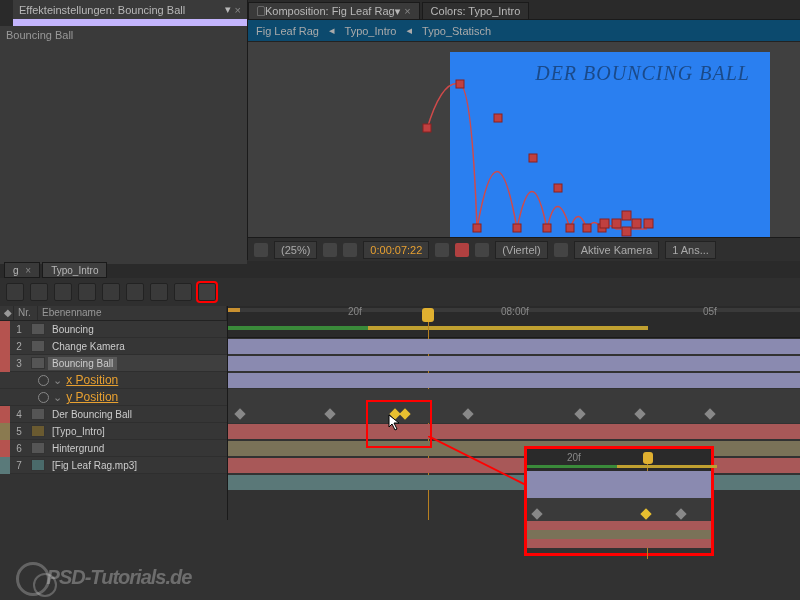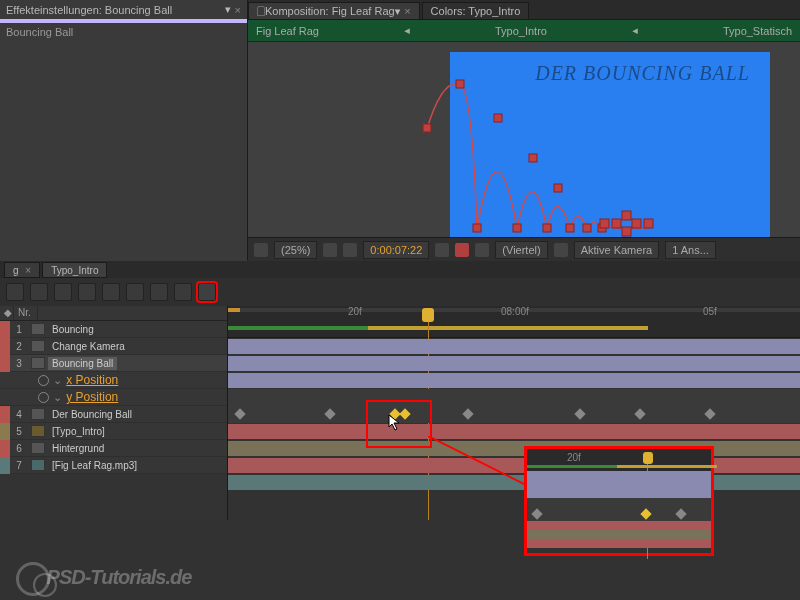--- a/index.html
+++ b/index.html
@@ -1,31 +1,31 @@
 <!DOCTYPE html>
 <html><head>
 <meta charset="utf-8">
 <style>
 * { margin: 0; padding: 0; box-sizing: border-box; font-family: Arial, sans-serif; }
 body { background: #323232; width: 800px; height: 600px; overflow: hidden; position: relative; color: #b8b8b8; font-size: 11px; }
 
 
 .top-area { display: flex; height: 260px; }
 .left-effects { width: 248px; background: #2a2a2a; border-right: 1px solid #1a1a1a; }
-.effects-header { background: #3a3a3a; padding: 3px 6px; display: flex; align-items: center; border-bottom: 4px solid #c4b5fd; }
+.effects-header { background: #3a3a3a; padding: 3px 6px; display: flex; align-items: center; border-bottom: 7px solid #c4b5fd; margin-left: 13px; }
 .effects-title { flex: 1; }
 .ball-label { background: #3a3a3a; padding: 3px 6px; color: #999; }
 .effects-body { background: #3a3a3a; height: 220px; }
 
 .right-comp { flex: 1; background: #2a2a2a; position: relative; }
 .comp-tabs { display: flex; background: #2a2a2a; padding: 2px 0 0 0; border-bottom: 1px solid #1a1a1a; height: 20px; }
 .comp-tab { padding: 3px 8px; margin-right: 2px; background: #3a3a3a; border: 1px solid #1a1a1a; border-bottom: none; display: flex; align-items: center; }
 .lock-icon { width: 8px; height: 10px; border: 1px solid #888; border-radius: 2px 2px 0 0; opacity: 0.6; }
 .close-x { color: #888; margin-left: 4px; }
-.breadcrumb { background: #14532d; padding: 4px 8px; display: flex; align-items: center; gap: 10px; border-bottom: 1px solid #222; justify-content: space-between; }
+.breadcrumb { background: #0c4a6e; padding: 4px 8px; display: flex; align-items: center; gap: 10px; border-bottom: 1px solid #222; }
 .breadcrumb span { color: #aaa; }
 .bc-arrow { color: #888; }
 
 .viewer { background: #404040; height: 195px; position: relative; display: flex; align-items: center; justify-content: center; }
 .canvas { position: absolute; right: 30px; top: 10px; width: 320px; height: 185px; background: #2a7ff0; }
 .ball-title-text { position: absolute; right: 20px; top: 10px; font-family: 'Georgia', serif; font-style: italic; font-size: 20px; color: #1a4a8a; letter-spacing: 1px; }
 .motion-path { position: absolute; left: -28px; top: 22px; width: 280px; height: 165px; }
 .path-line { stroke: #d04a4a; stroke-width: 1.5; fill: none; }
 .path-handle { fill: #c04040; stroke: #8a2020; stroke-width: 1; }
 
@@ -178,20 +178,21 @@
   <div class="tool-icon"></div>
   <div class="tool-icon"></div>
   <div class="tool-icon graph"></div>
 </div>
 
 <div class="timeline-body">
   <div class="layer-panel">
     <div class="layer-header">
       <div class="lh-col" style="width:14px">◆</div>
       <div class="lh-col" style="width:24px">Nr.</div>
+      <div class="lh-col" style="flex:1">Ebenenname</div>
     </div>
     <div id="layers">
         <div class="layer-row">
           <div class="lr-color" style="background:#b5534f"></div>
       <div class="lr-num">1</div>
       <div class="lr-icon" style=""></div>
       <div class="lr-name ">Bouncing</div>
         </div>
         <div class="layer-row">
           <div class="lr-color" style="background:#b5534f"></div>

